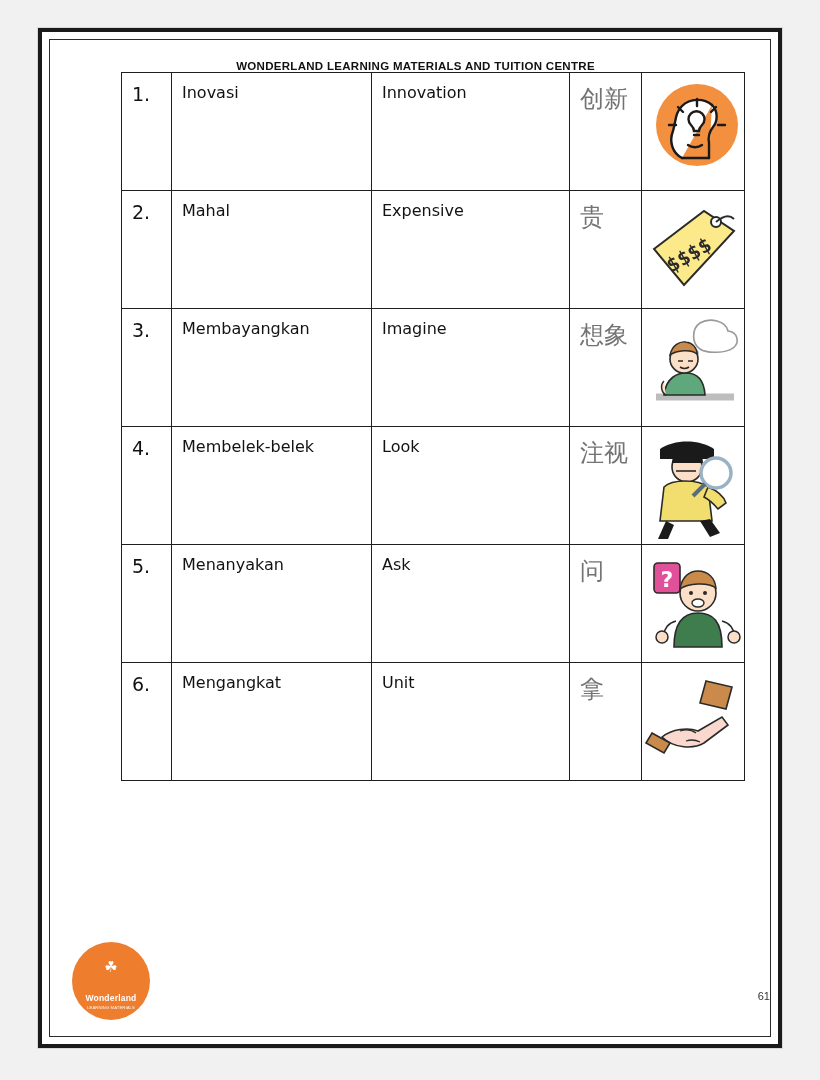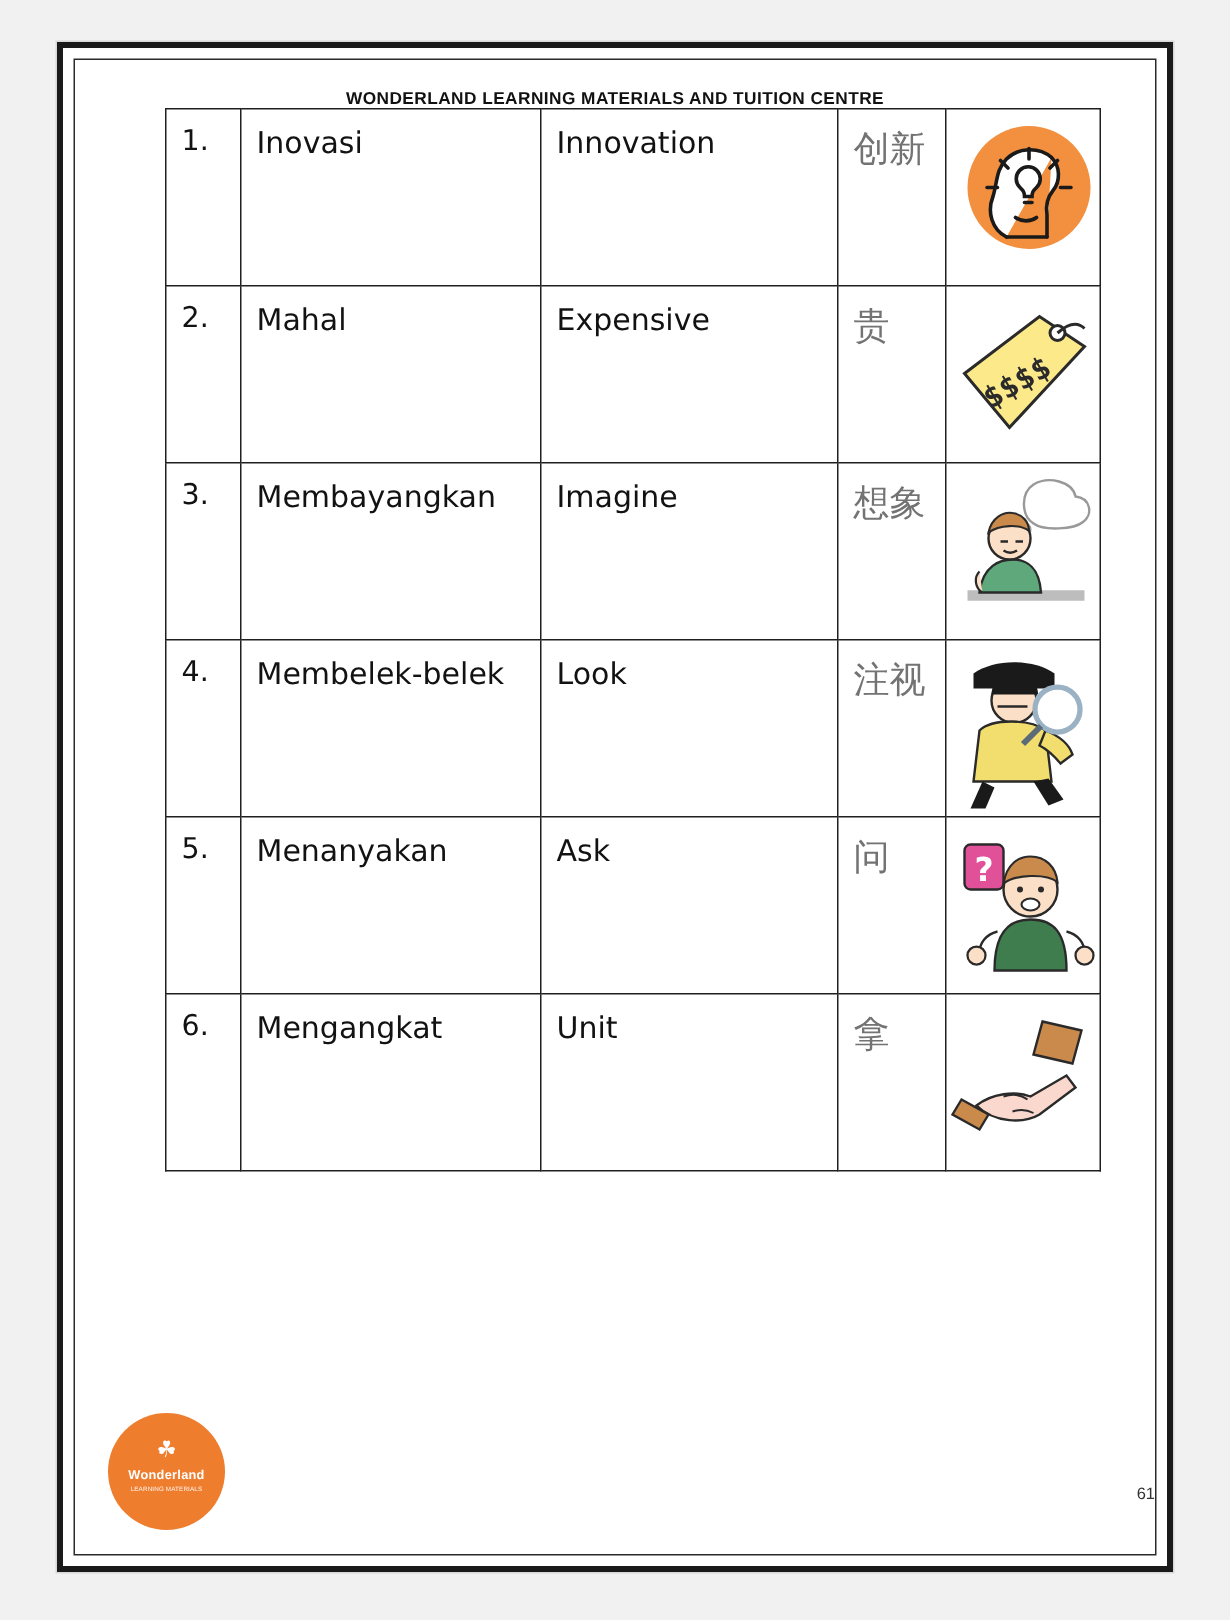--- a/index.html
+++ b/index.html
@@ -26,20 +26,21 @@
   }
   .page-inner {
     position: absolute;
     left: 7px;
     top: 7px;
     right: 7px;
     bottom: 7px;
     border: 1px solid #2b2b2b;
     box-sizing: border-box;
     background: #fff;
+    padding-left: 11px;
   }
   .header {
     text-align: center;
     font-size: 11.5px;
     font-weight: bold;
     letter-spacing: 0.3px;
     color: #111;
     margin-top: 20px;
   }
   .unit-title {
@@ -63,21 +64,21 @@
     height: 118px;
     box-sizing: border-box;
   }
   .c-num   { width: 50px; }
   .c-malay { width: 200px; }
   .c-eng   { width: 198px; }
   .c-chi   { width: 72px; }
   .c-img   { width: 103px; padding: 0 !important; position: relative; }
   .txt {
     font-family: "DejaVu Sans", sans-serif;
-    font-size: 20px;
+    font-size: 16px;
     color: #121212;
     line-height: 1.25;
   }
   .num {
     font-family: "DejaVu Sans", sans-serif;
     font-size: 19px;
     color: #121212;
   }
   .chi {
     font-family: "DejaVu Sans", sans-serif;
@@ -113,21 +114,21 @@
   }
   .logo .mark {
     font-size: 15px;
     line-height: 1;
     margin-top: 17px;
   }
   .logo .l1 {
     font-size: 8.5px;
     font-weight: bold;
     letter-spacing: 0.2px;
-    margin-top: 4px;
+    margin-top: 19px;
   }
   .logo .l2 {
     font-size: 4.2px;
     letter-spacing: 0.1px;
     margin-top: 2px;
     opacity: 0.95;
   }
   svg { display: block; }
 </style>
 </head>

